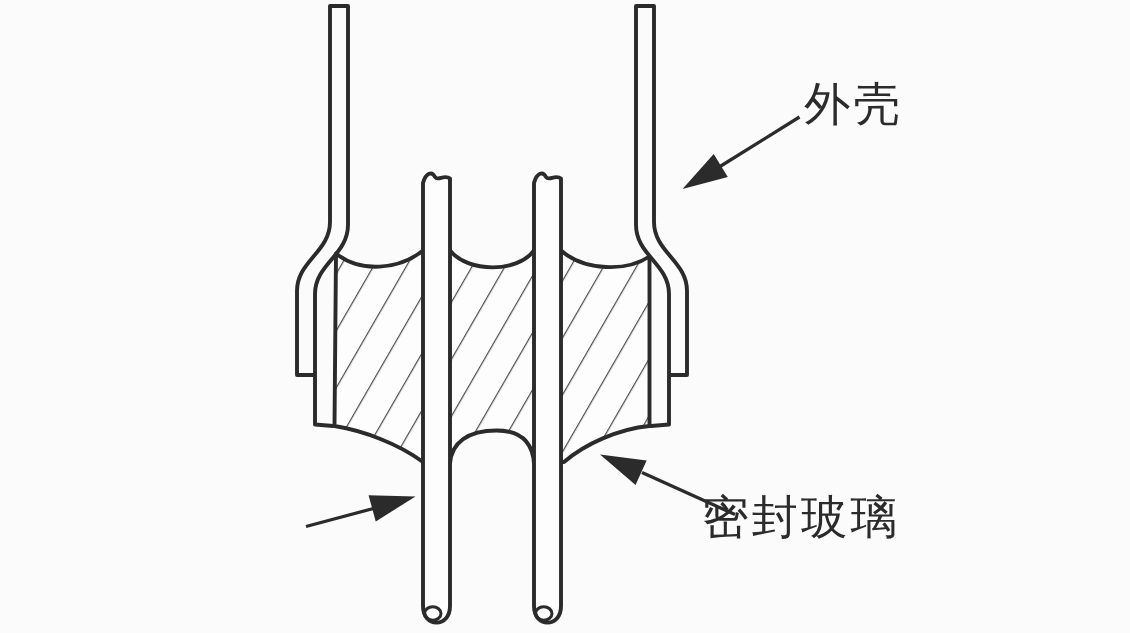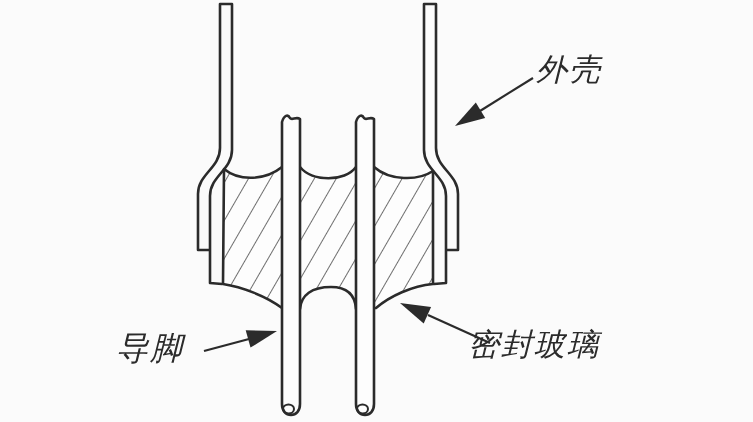--- a/index.html
+++ b/index.html
@@ -7,21 +7,20 @@
     padding: 0;
     background: #fbfbfb;
     font-family: "Liberation Sans", "DejaVu Sans", sans-serif;
   }
   .canvas {
     position: relative;
     width: 753px;
     height: 422px;
     background: #fbfbfb;
     overflow: hidden;
-    font-style: italic;
   }
   .canvas svg {
     position: absolute;
     left: 0;
     top: 0;
   }
   .diagram-label {
     position: absolute;
     color: #2b2b2b;
     font-weight: 500;
@@ -130,17 +129,16 @@
     </g>
 
     <g>
       <line class="arrow-line" x1="490" y1="343" x2="428" y2="315"></line>
       <polygon class="arrow-head" points="400,303 431.1,307 423.7,323.4"></polygon>
     </g>
   </svg>
 
   <div class="diagram-label label-shell">外壳</div>
 
-  <div class="diagram-label label-lead">导脚</div>
 
   <div class="diagram-label label-glass">密封玻璃</div>
 
 </div>
 
 </body></html>

